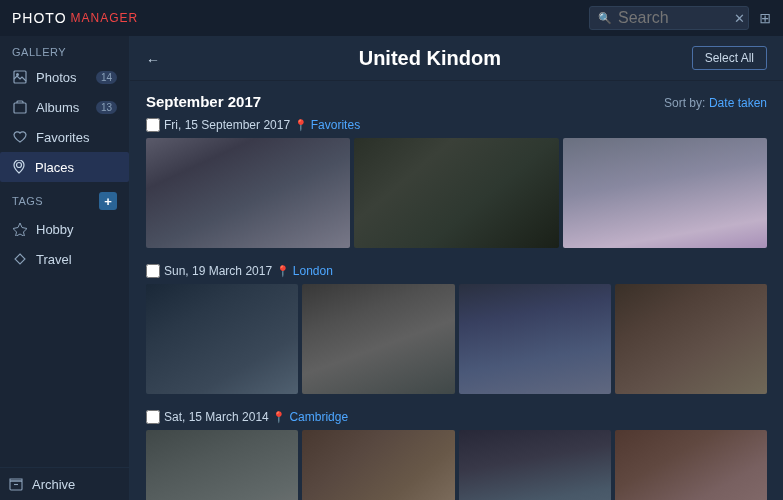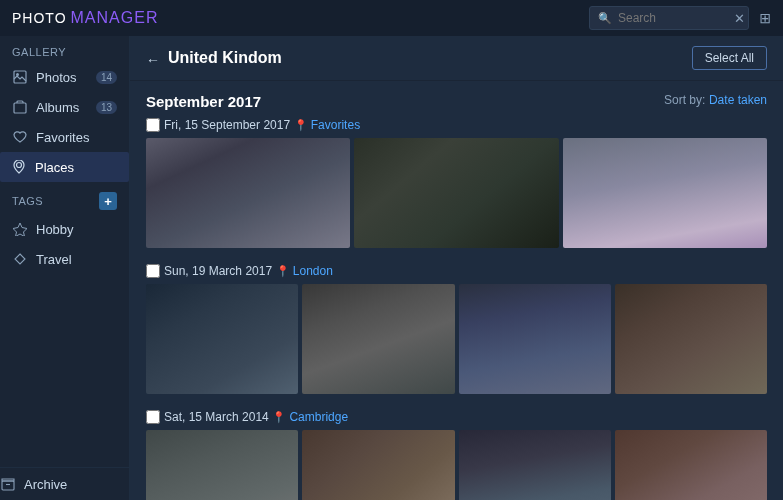--- a/index.html
+++ b/index.html
@@ -29,43 +29,43 @@
       align-items: center;
       gap: 4px;
     }
     .logo-photo {
       font-size: 14px;
       font-weight: 400;
       color: #ffffff;
       letter-spacing: 1px;
     }
     .logo-manager {
-      font-size: 16px;
+      font-size: 12px;
       font-weight: 400;
-      color: #8b5cf6;
+      color: #ef4444;
       letter-spacing: 1px;
     }
     .topbar-spacer { flex: 1; }
     .search-box {
       display: flex;
       align-items: center;
       background: #243044;
       border: 1px solid #2e3f56;
       border-radius: 3px;
       padding: 0 8px;
       height: 24px;
       width: 160px;
       gap: 6px;
     }
     .search-box input {
       background: transparent;
       border: none;
       outline: none;
       color: #eab308;
-      font-size: 12px;
+      font-size: 16px;
       width: 110px;
     }
     .search-icon-svg { color: #8aa0b8; font-size: 11px; }
     .search-clear { color: #8aa0b8; font-size: 13px; cursor: pointer; }
     .topbar-grid-icon {
       margin-left: 10px;
       color: #8aa0b8;
       font-size: 14px;
       cursor: pointer;
     }
@@ -144,21 +144,21 @@
       cursor: pointer;
       font-size: 13px;
       color: #fff;
       font-weight: bold;
     }
     .sidebar-spacer { flex: 1; }
     .sidebar-archive {
       border-top: 1px solid #1e2d40;
       display: flex;
       align-items: center;
-      padding: 8px 0;
+      padding: 8px 8px;
       gap: 8px;
       cursor: pointer;
       color: #c8d8e8;
     }
 
     
     .content {
       flex: 1;
       overflow-y: auto;
       background: #1e2c3f;
@@ -174,45 +174,46 @@
       border-bottom: 1px solid #1a2535;
       flex-shrink: 0;
       background: #1e2c3f;
     }
     .back-btn {
       display: flex; align-items: center; gap: 6px;
       cursor: pointer; color: #c8d8e8; font-size: 14px;
       margin-right: 8px;
     }
     .content-title {
-      font-size: 16px;
+      font-size: 20px;
       font-weight: 600;
       color: #ffffff;
       flex: 1;
+      text-align: center;
     }
     .select-all-btn {
       background: transparent;
       border: 1px solid #4a6fa5;
       color: #c8d8e8;
       padding: 4px 12px;
       border-radius: 3px;
       cursor: pointer;
       font-size: 12px;
     }
 
     
     .content-body {
       padding: 12px 16px;
       flex: 1;
       overflow-y: auto;
     }
 
     .section-header {
       display: flex;
-      align-items: flex-start;
+      align-items: flex-end;
       margin-bottom: 8px;
     }
     .section-month {
       font-size: 15px;
       font-weight: 600;
       color: #ffffff;
       flex: 1;
     }
     .sort-label {
       font-size: 12px;

